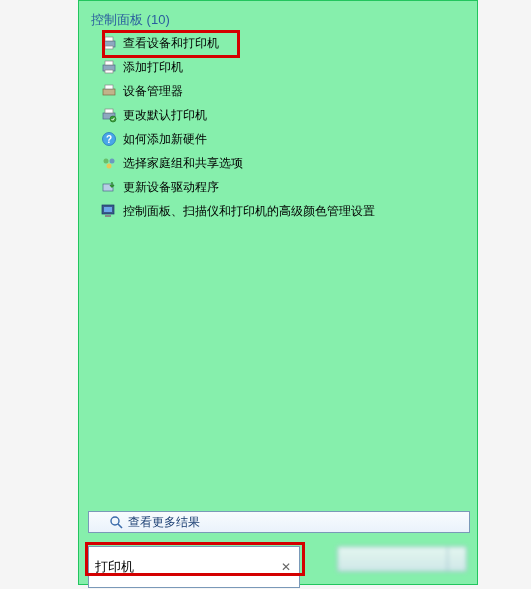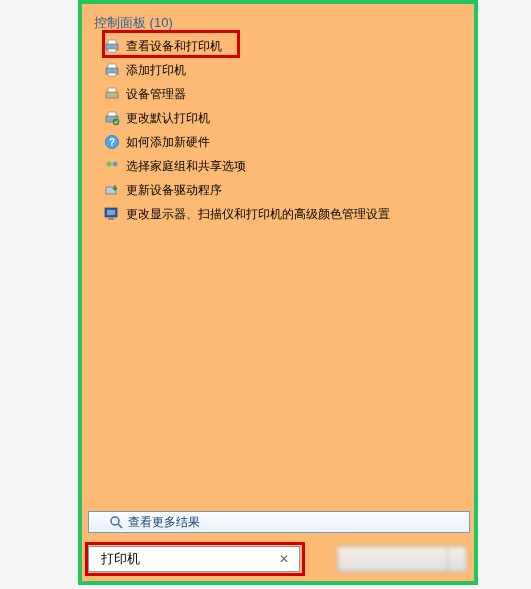--- a/index.html
+++ b/index.html
@@ -10,22 +10,22 @@
       font-family: "Microsoft YaHei", "SimSun", Arial, sans-serif;
       font-size: 12px;
       position: relative;
     }
     .panel {
       position: absolute;
       left: 78px;
       top: 0;
       width: 400px;
       height: 585px;
-      background: #fdba74;
-      border: 4px solid #22c55e;
+      background: #86efac;
+      border: 1px solid #22c55e;
     }
     .category-header {
       color: #2a5d9e;
       font-size: 13px;
       padding: 10px 0 6px 12px;
       cursor: default;
     }
     .results-list {
       list-style: none;
       padding: 0 8px 0 22px;
@@ -81,26 +81,26 @@
     }
     .search-row {
       position: absolute;
       left: 88px;
       top: 546px;
       display: flex;
       align-items: center;
     }
     .search-box {
       width: 212px;
-      height: 26px;
+      height: 42px;
       border: 1px solid #7a99b8;
       background: #fff;
       display: flex;
       align-items: center;
-      padding: 0 12px;
+      padding: 0 6px;
       font-size: 13px;
     }
     .search-box input {
       flex: 1;
       border: none;
       outline: none;
       font-family: inherit;
       font-size: 13px;
     }
     .search-box .clear-x {
@@ -215,21 +215,21 @@
       <span>更新设备驱动程序</span>
     </li>
     <li class="result-item">
       <span class="result-icon">
         <svg width="16" height="16" viewBox="0 0 16 16">
             <rect x="1" y="2" width="12" height="9" fill="#3a5a8a" stroke="#1a3a6a" stroke-width="0.7"></rect>
             <rect x="3" y="4" width="8" height="5" fill="#6aa6e8"></rect>
             <rect x="4" y="12" width="6" height="2" fill="#888"></rect>
           </svg>
       </span>
-      <span>更改显示器、扫描仪和打印机的高级颜色管理设置</span>
+      <span>控制面板、扫描仪和打印机的高级颜色管理设置</span>
     </li>
   </ul>
 </div>
 
 <div class="red-box-1"></div>
 
 <div class="see-more">
   <span class="search-glyph">
     <svg width="14" height="14" viewBox="0 0 14 14">
         <circle cx="6" cy="6" r="4" fill="none" stroke="#3a6aaa" stroke-width="1.4"></circle>

